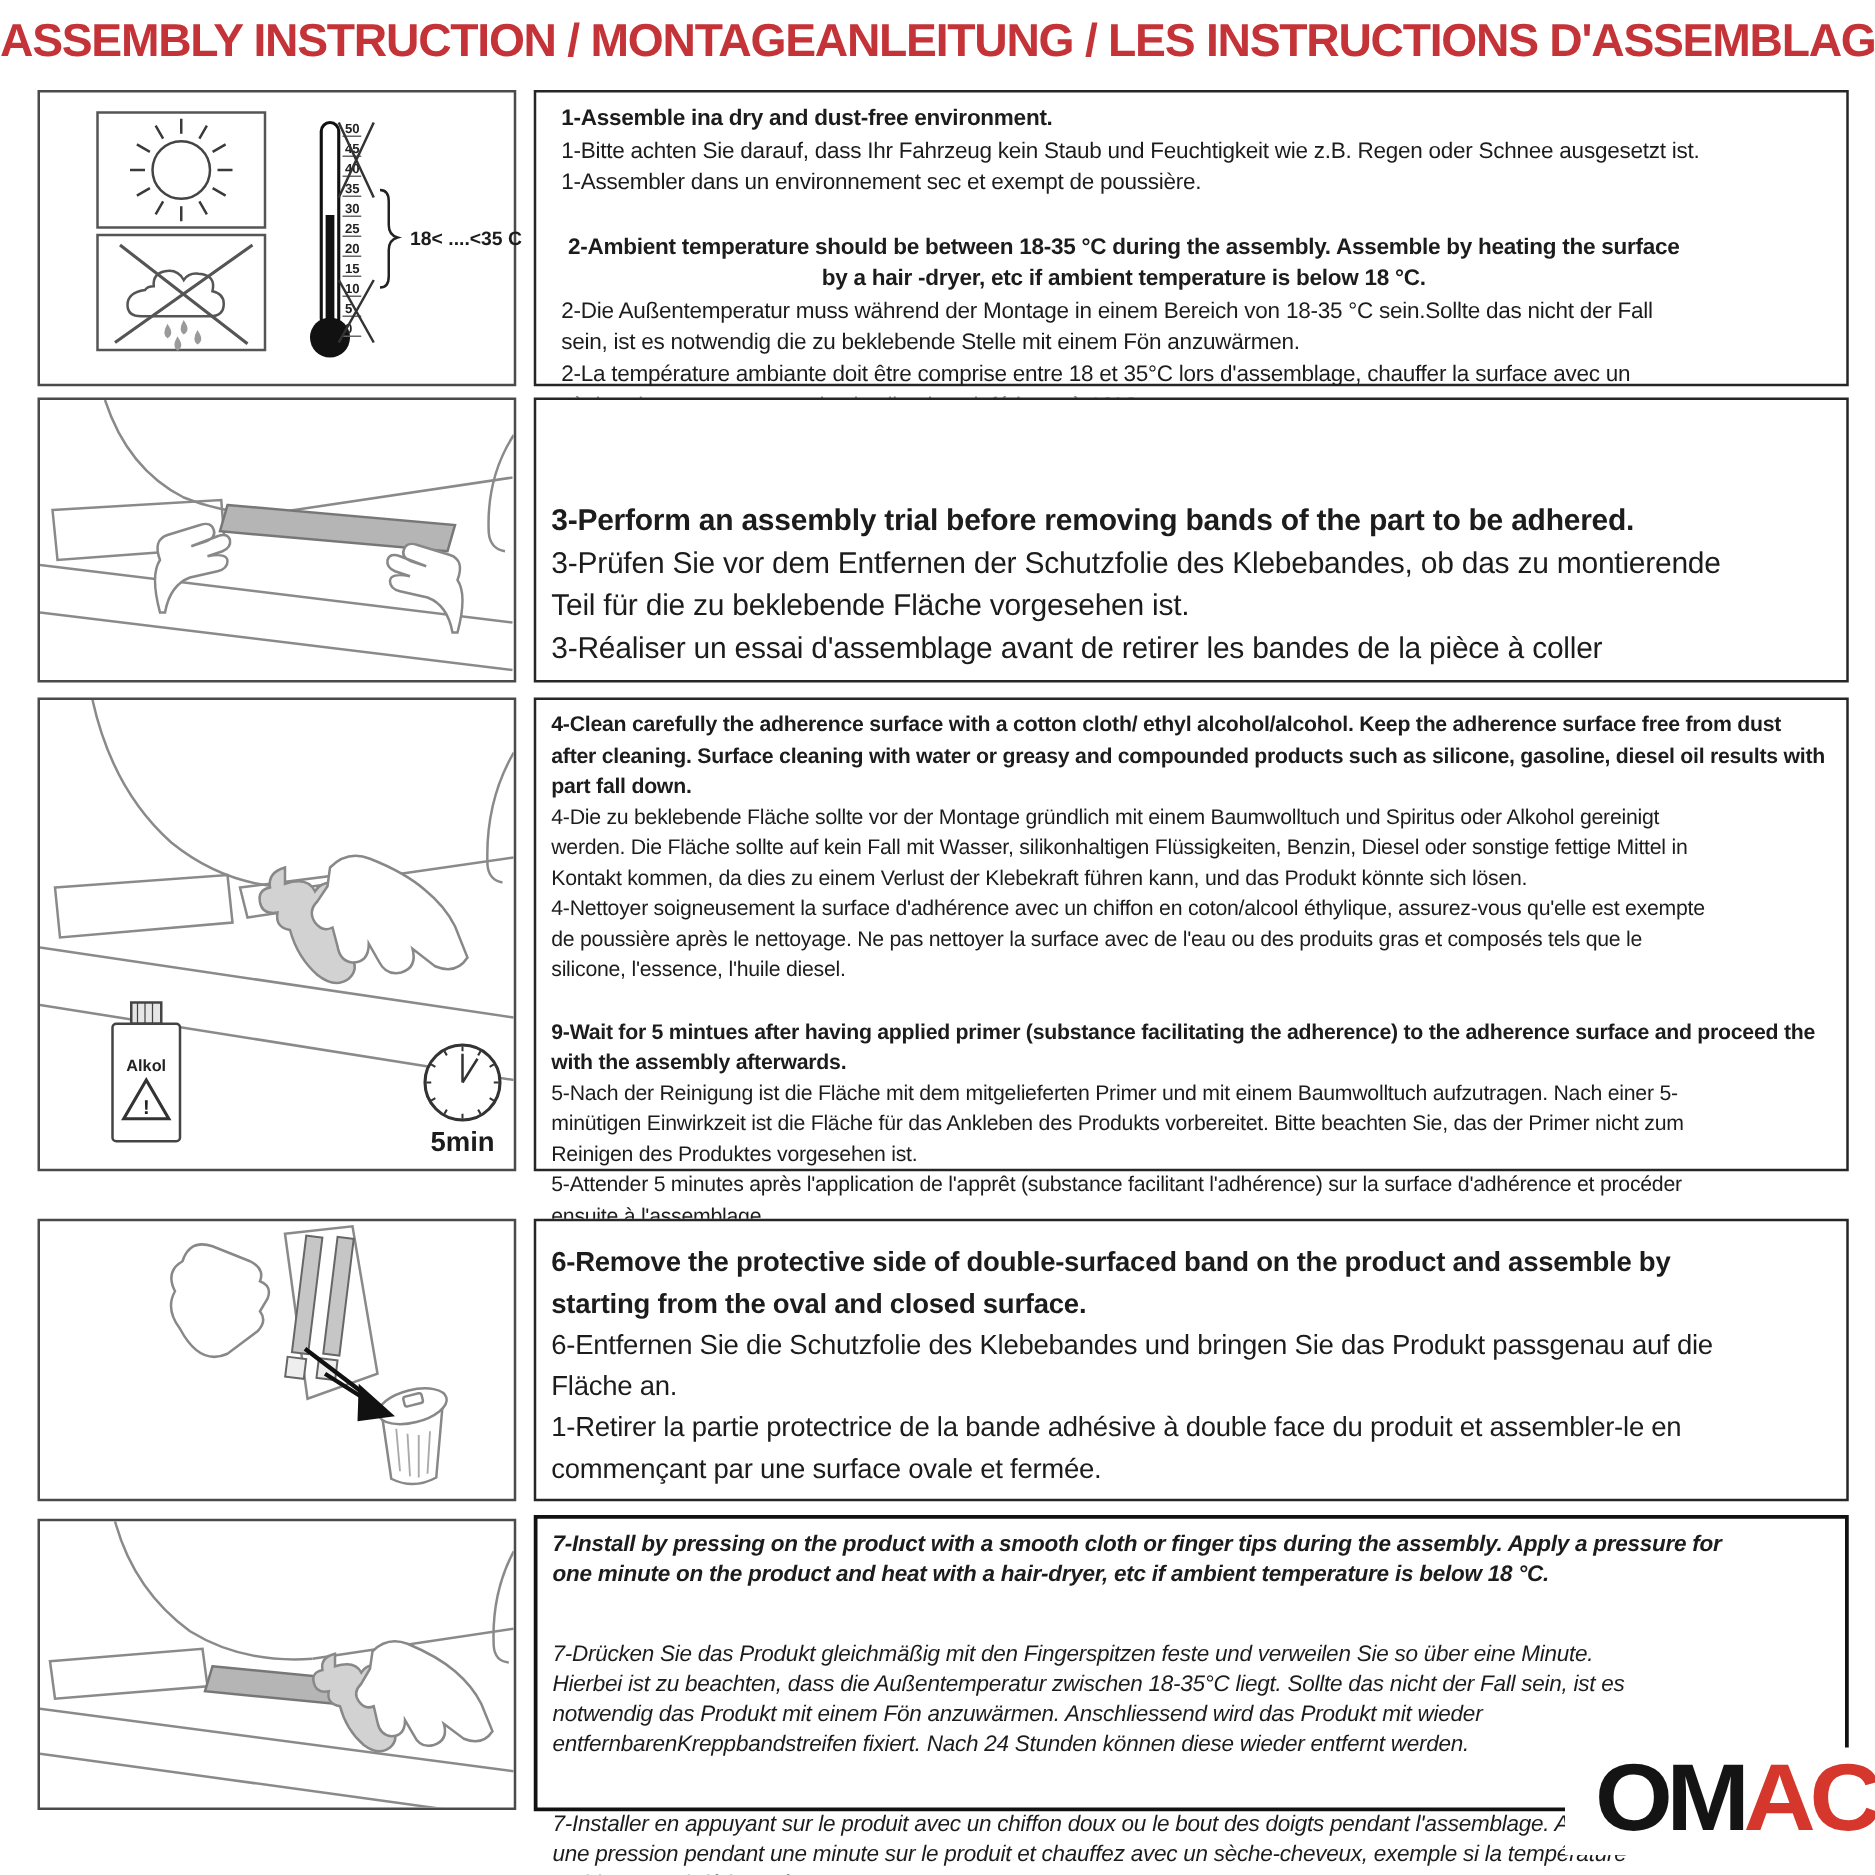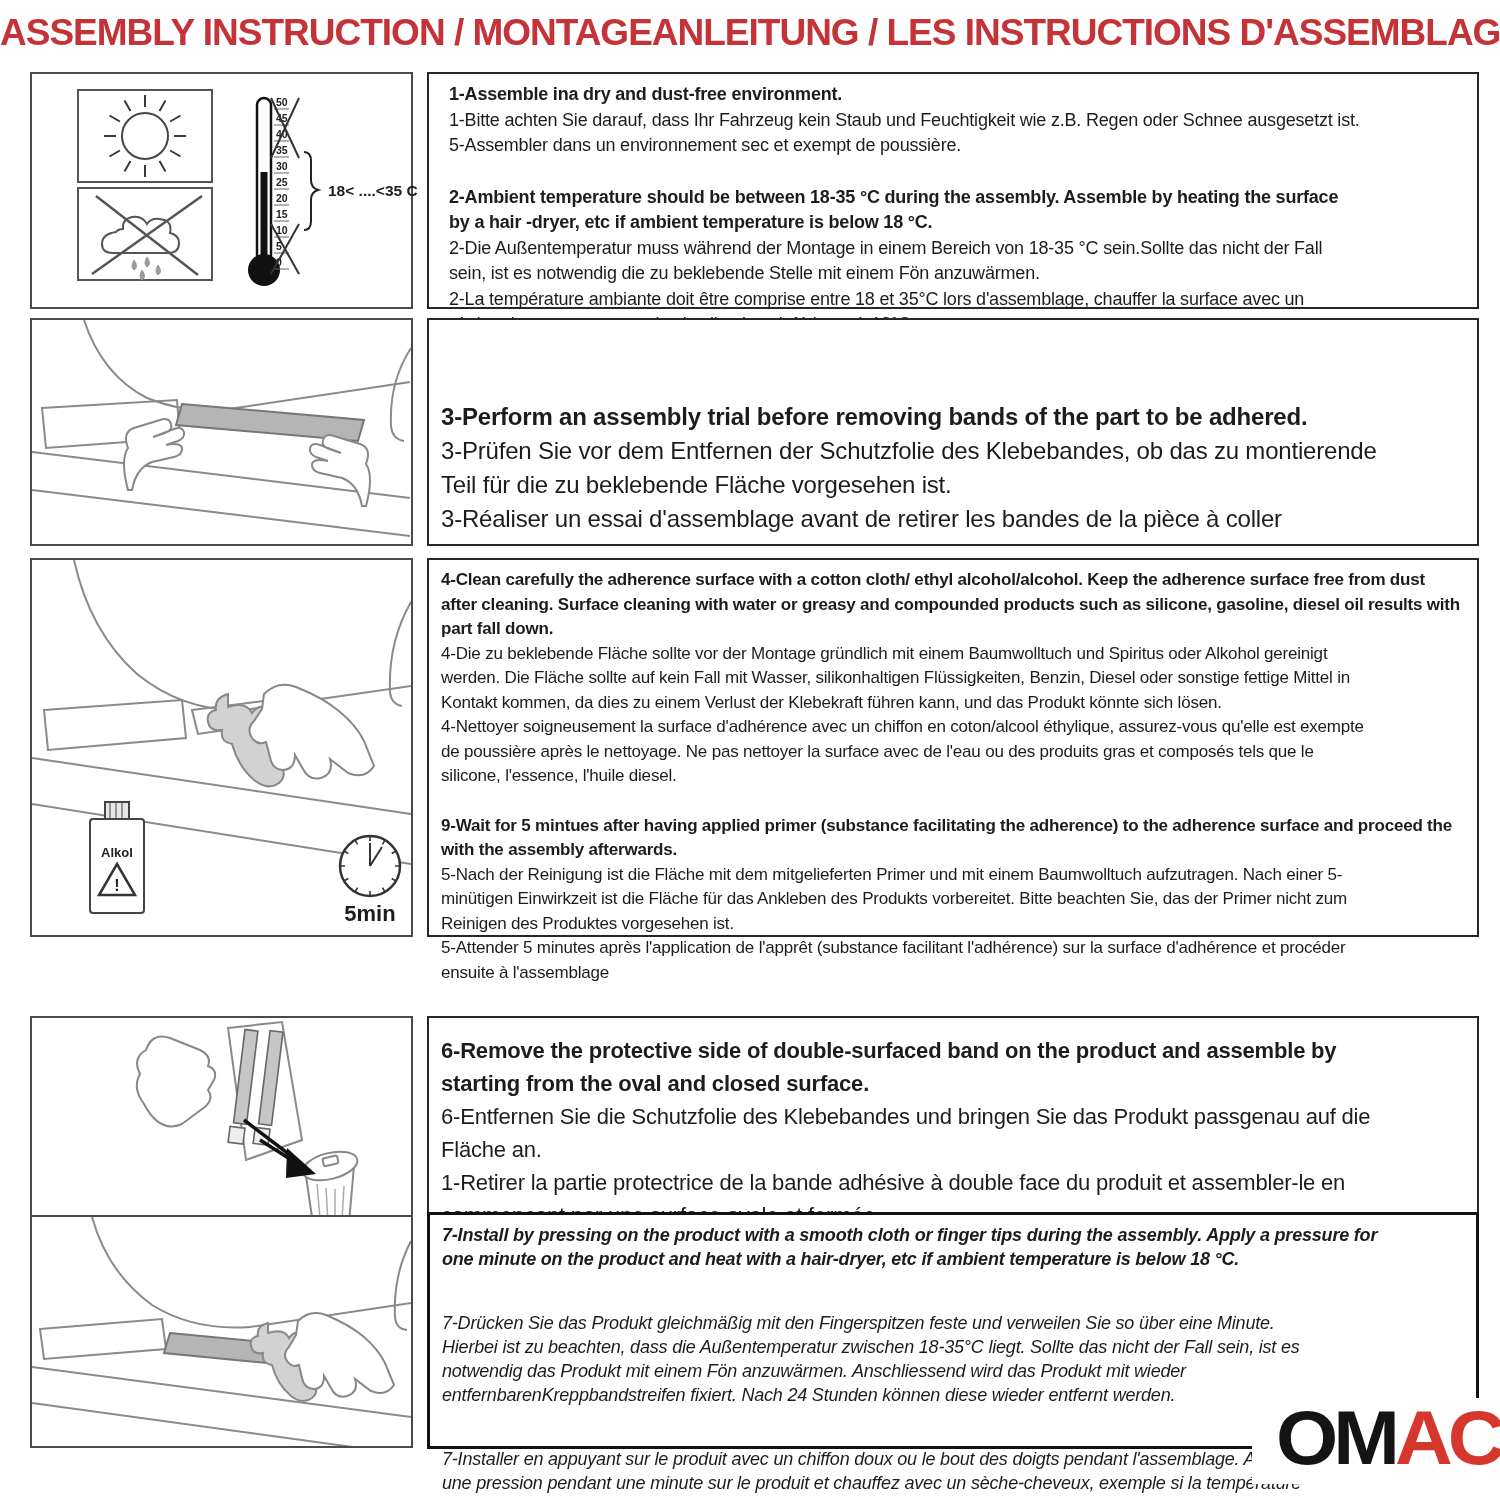--- a/index.html
+++ b/index.html
@@ -9,32 +9,32 @@
   .title{position:absolute;top:12px;left:0;width:100%;text-align:center;
          font-size:37px;font-weight:bold;color:#c43338;letter-spacing:-1px;white-space:nowrap;}
 
   .box{position:absolute;background:#fff;box-sizing:border-box;}
   .illus{left:30px;width:383px;border:2px solid #4a4a4a;}
   .tbox{left:427px;width:1052px;border:2px solid #262626;padding:8px 12px;}
 
   .r1{top:72px;height:237px;padding-left:20px;}
   .r2{top:318px;height:228px;}
   .r3{top:558px;height:379px;}
-  .r4{top:1016px;height:226px;}
+  .r4{top:975px;height:226px;}
   .r5i{top:1215px;height:233px;}
   .r5t{top:1212px;height:237px;border:3px solid #111;}
 
   p{margin:0;}
   .b{font-weight:bold;}
   .s1 p{font-size:18px;line-height:25.5px;letter-spacing:-0.2px;}
   .s2 p{font-size:24px;line-height:34px;letter-spacing:-0.2px;}
   .s3 p{font-size:17px;line-height:24.5px;letter-spacing:-0.2px;}
   .s4 p{font-size:22px;line-height:33px;letter-spacing:-0.2px;}
   .s5 p{font-size:18px;line-height:24px;letter-spacing:-0.2px;font-style:italic;}
-  .gap1{margin-top:26px;}
+  .gap1{margin-top:26px;text-align:center;}
   .gap3{margin-top:25px;}
   .mw900{max-width:900px;}
   .mw935{max-width:935px;}
   .mw940{max-width:940px;}
   .mw920{max-width:920px;}
   .mw965{max-width:965px;}
   .mw880{max-width:880px;margin-top:40px;}
   .vcenter{display:flex;flex-direction:column;justify-content:flex-end;}
 
   svg{display:block;}
@@ -92,21 +92,21 @@
         <path d="M219,24 L247,84 M247,24 L219,84" stroke="#333" stroke-width="2" fill="none"></path>
         <path d="M219,150 L247,200 M247,150 L219,200" stroke="#333" stroke-width="2" fill="none"></path>
         <path d="M252,78 Q259,78 259,87 L259,106 Q259,114 266,116 Q259,118 259,126 L259,147 Q259,156 252,156" stroke="#222" stroke-width="2" fill="none"></path>
         <text x="276" y="122" font-size="15.5" font-weight="bold" fill="#1c1c1c">18&lt; ....&lt;35 C</text>
       </g>
     </svg>
   </div>
   <div class="box tbox r1 s1">
     <p class="b">1-Assemble ina dry and dust-free environment.</p>
     <p>1-Bitte achten Sie darauf, dass Ihr Fahrzeug kein Staub und Feuchtigkeit wie z.B. Regen oder Schnee ausgesetzt ist.</p>
-    <p>5-Assembler dans un environnement sec et exempt de poussière.</p>
+    <p>1-Assembler dans un environnement sec et exempt de poussière.</p>
     <p class="b gap1 mw900">2-Ambient temperature should be between 18-35 °C  during the assembly. Assemble by heating the surface by a hair -dryer, etc if ambient temperature is below 18 °C.</p>
     <p class="mw900">2-Die Außentemperatur muss während der Montage in einem Bereich von 18-35 °C  sein.Sollte das nicht der Fall sein, ist es notwendig die zu beklebende Stelle mit einem Fön anzuwärmen.</p>
     <p class="mw900">2-La température ambiante doit être comprise entre 18 et 35°C lors d'assemblage, chauffer la surface avec un sèche-cheveux par exemple si celle-ci est inférieure à 18°C.</p>
   </div>
 
   <div class="box illus r2">
     <svg viewBox="0 0 379 224" width="379" height="224">
       <g>
         <path class="line" d="M52,0 Q70,55 115,78 Q152,93 190,90"></path>
         <path class="line" d="M190,90 L378,62"></path>

